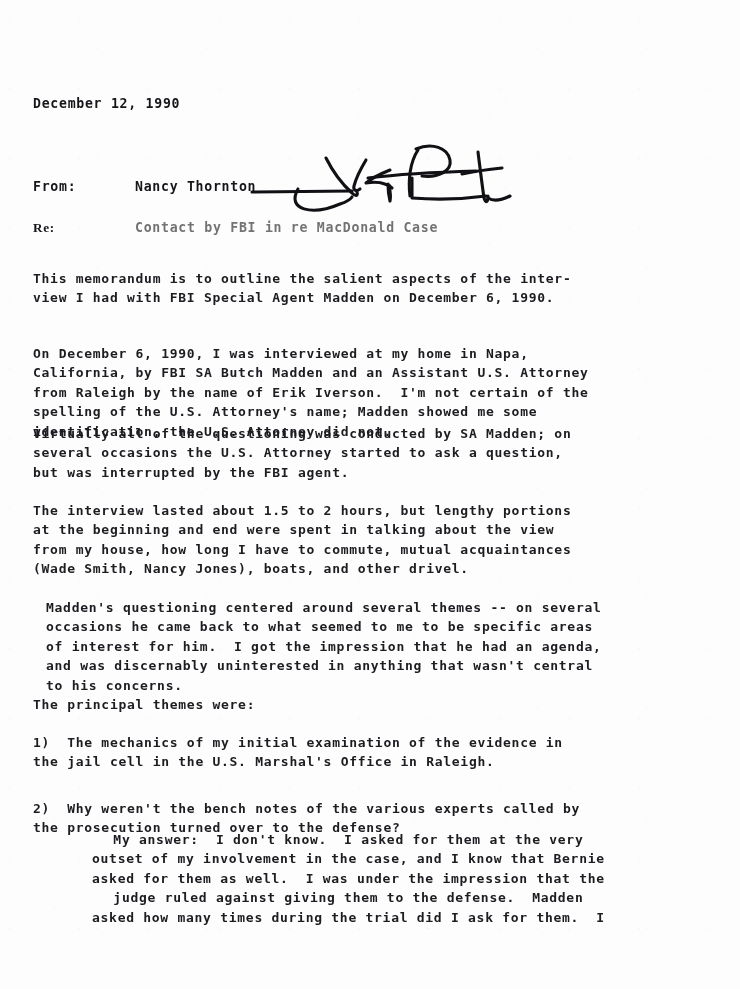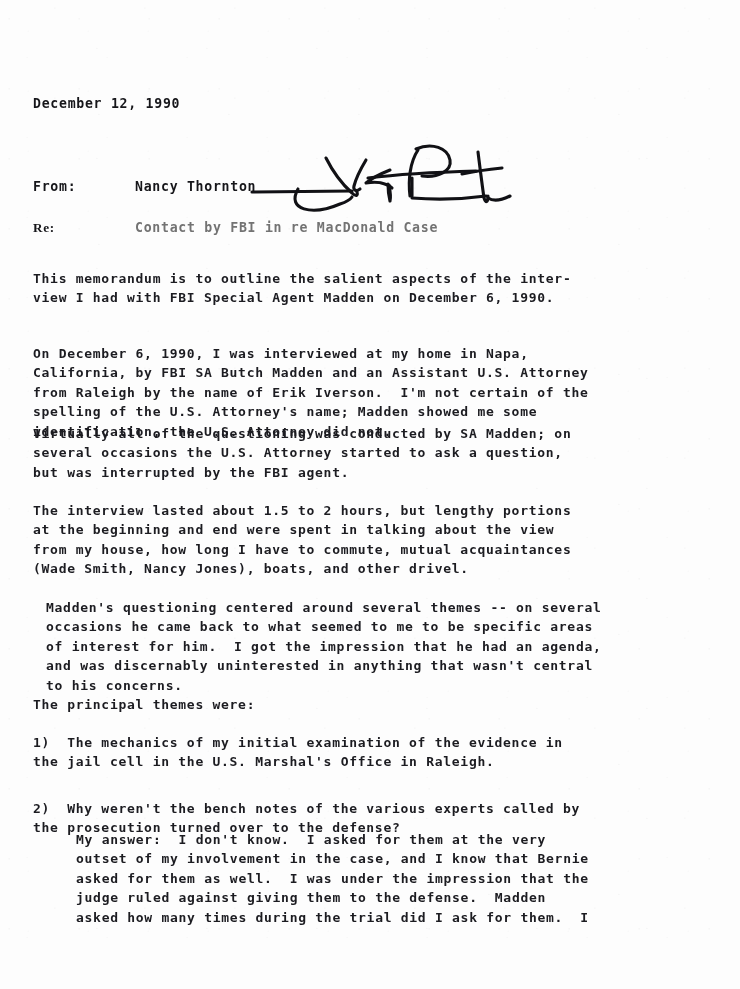--- a/index.html
+++ b/index.html
@@ -139,21 +139,21 @@
 to his concerns.</div>
 
     <div class="block faded" style="left:33px; top:695px;text-align:center;">The principal themes were:</div>
 
     <div class="block faded" style="left:33px; top:733px;">1)  The mechanics of my initial examination of the evidence in
 the jail cell in the U.S. Marshal's Office in Raleigh.</div>
 
     <div class="block faded" style="left:33px; top:791px;margin-top:8px;">2)  Why weren't the bench notes of the various experts called by
 the prosecution turned over to the defense?</div>
 
-    <div class="block" style="left:76px; top:830px;">My answer:  I don't know.  I asked for them at the very
+    <div class="block" style="left:92px; top:830px;text-align:center;">My answer:  I don't know.  I asked for them at the very
 outset of my involvement in the case, and I know that Bernie
 asked for them as well.  I was under the impression that the
 judge ruled against giving them to the defense.  Madden
 asked how many times during the trial did I ask for them.  I</div>
 
   </div>
 
   <div class="grain"></div>
 </div>
 

